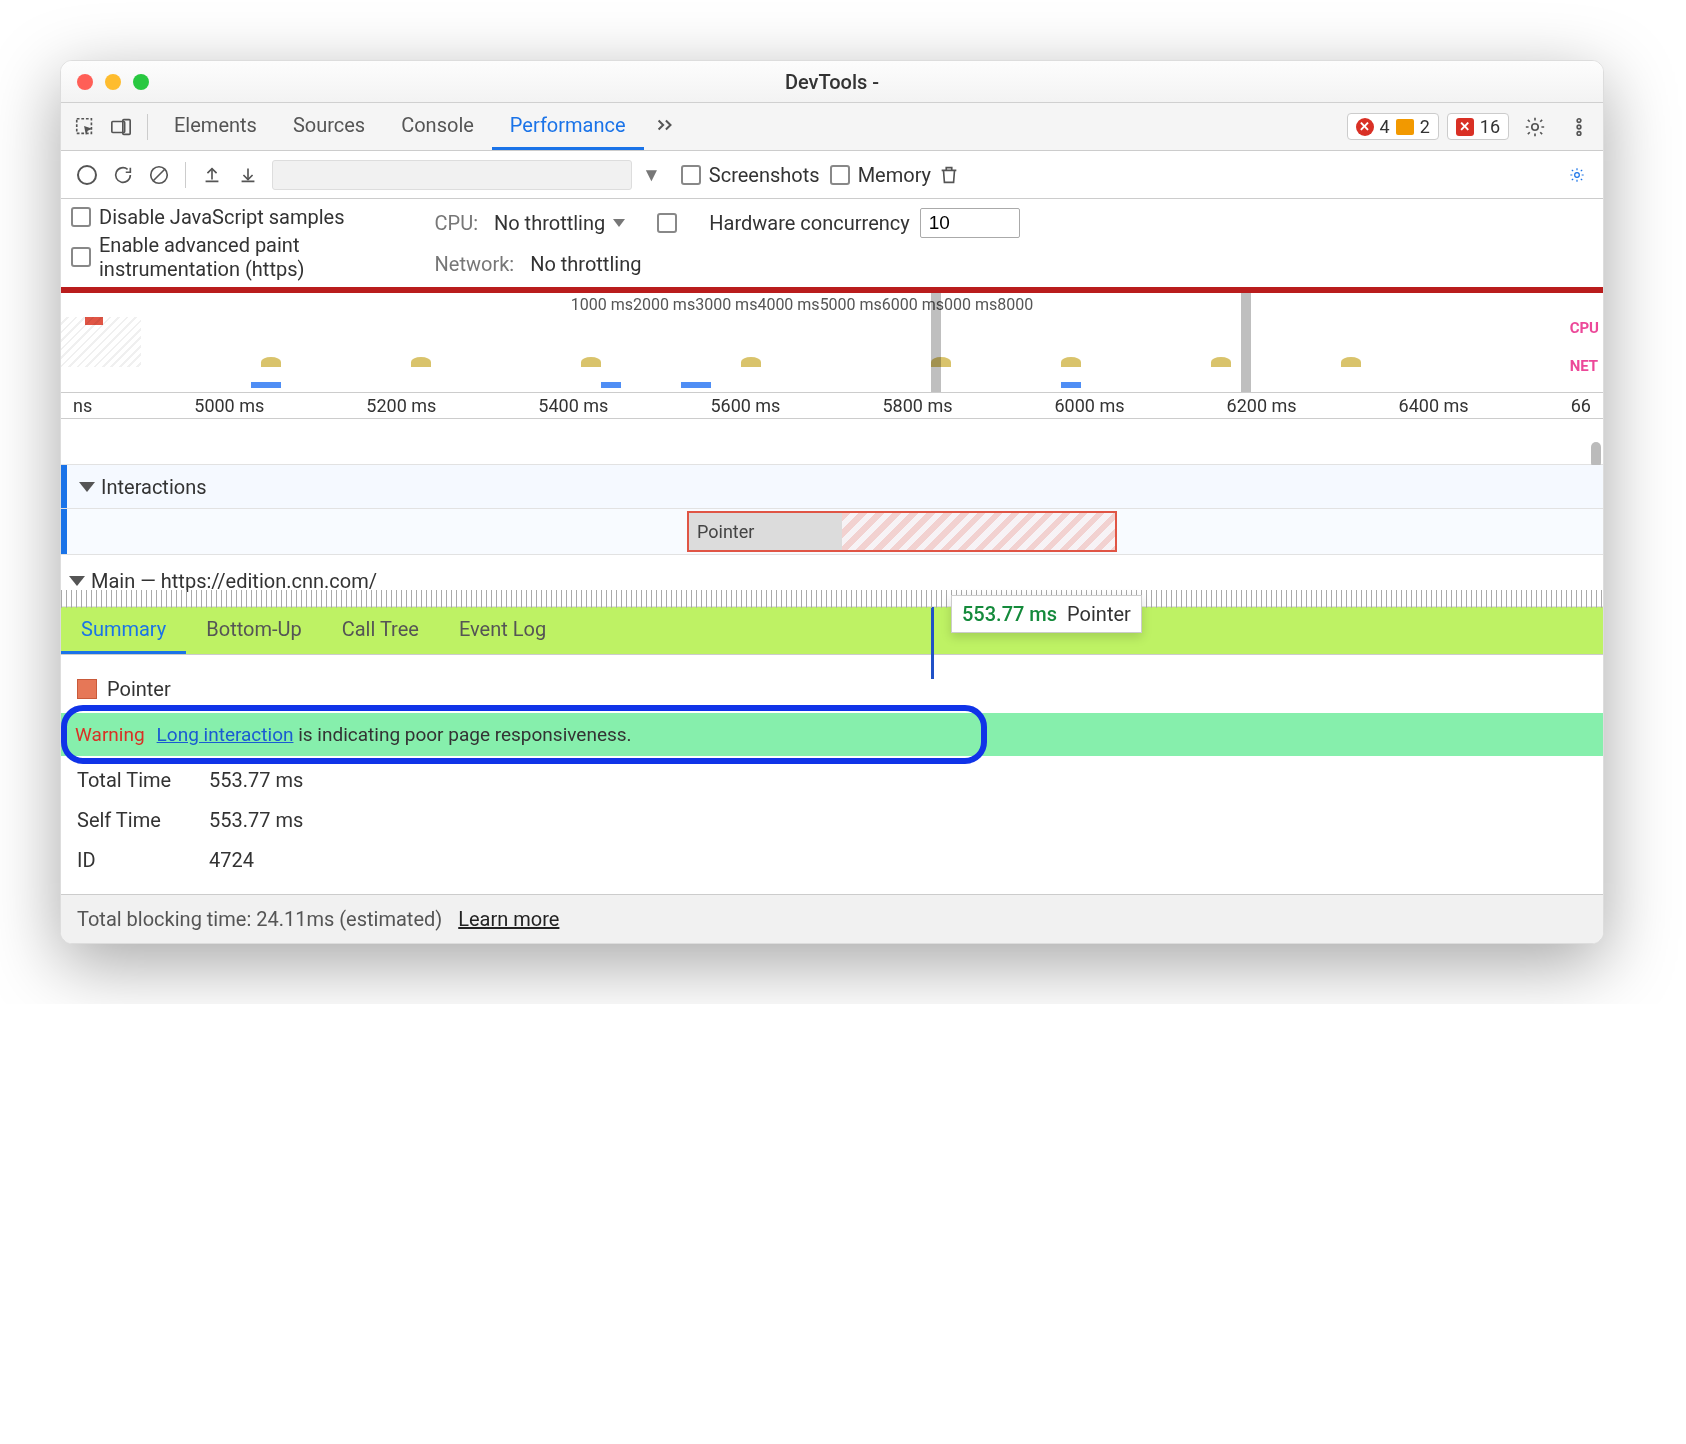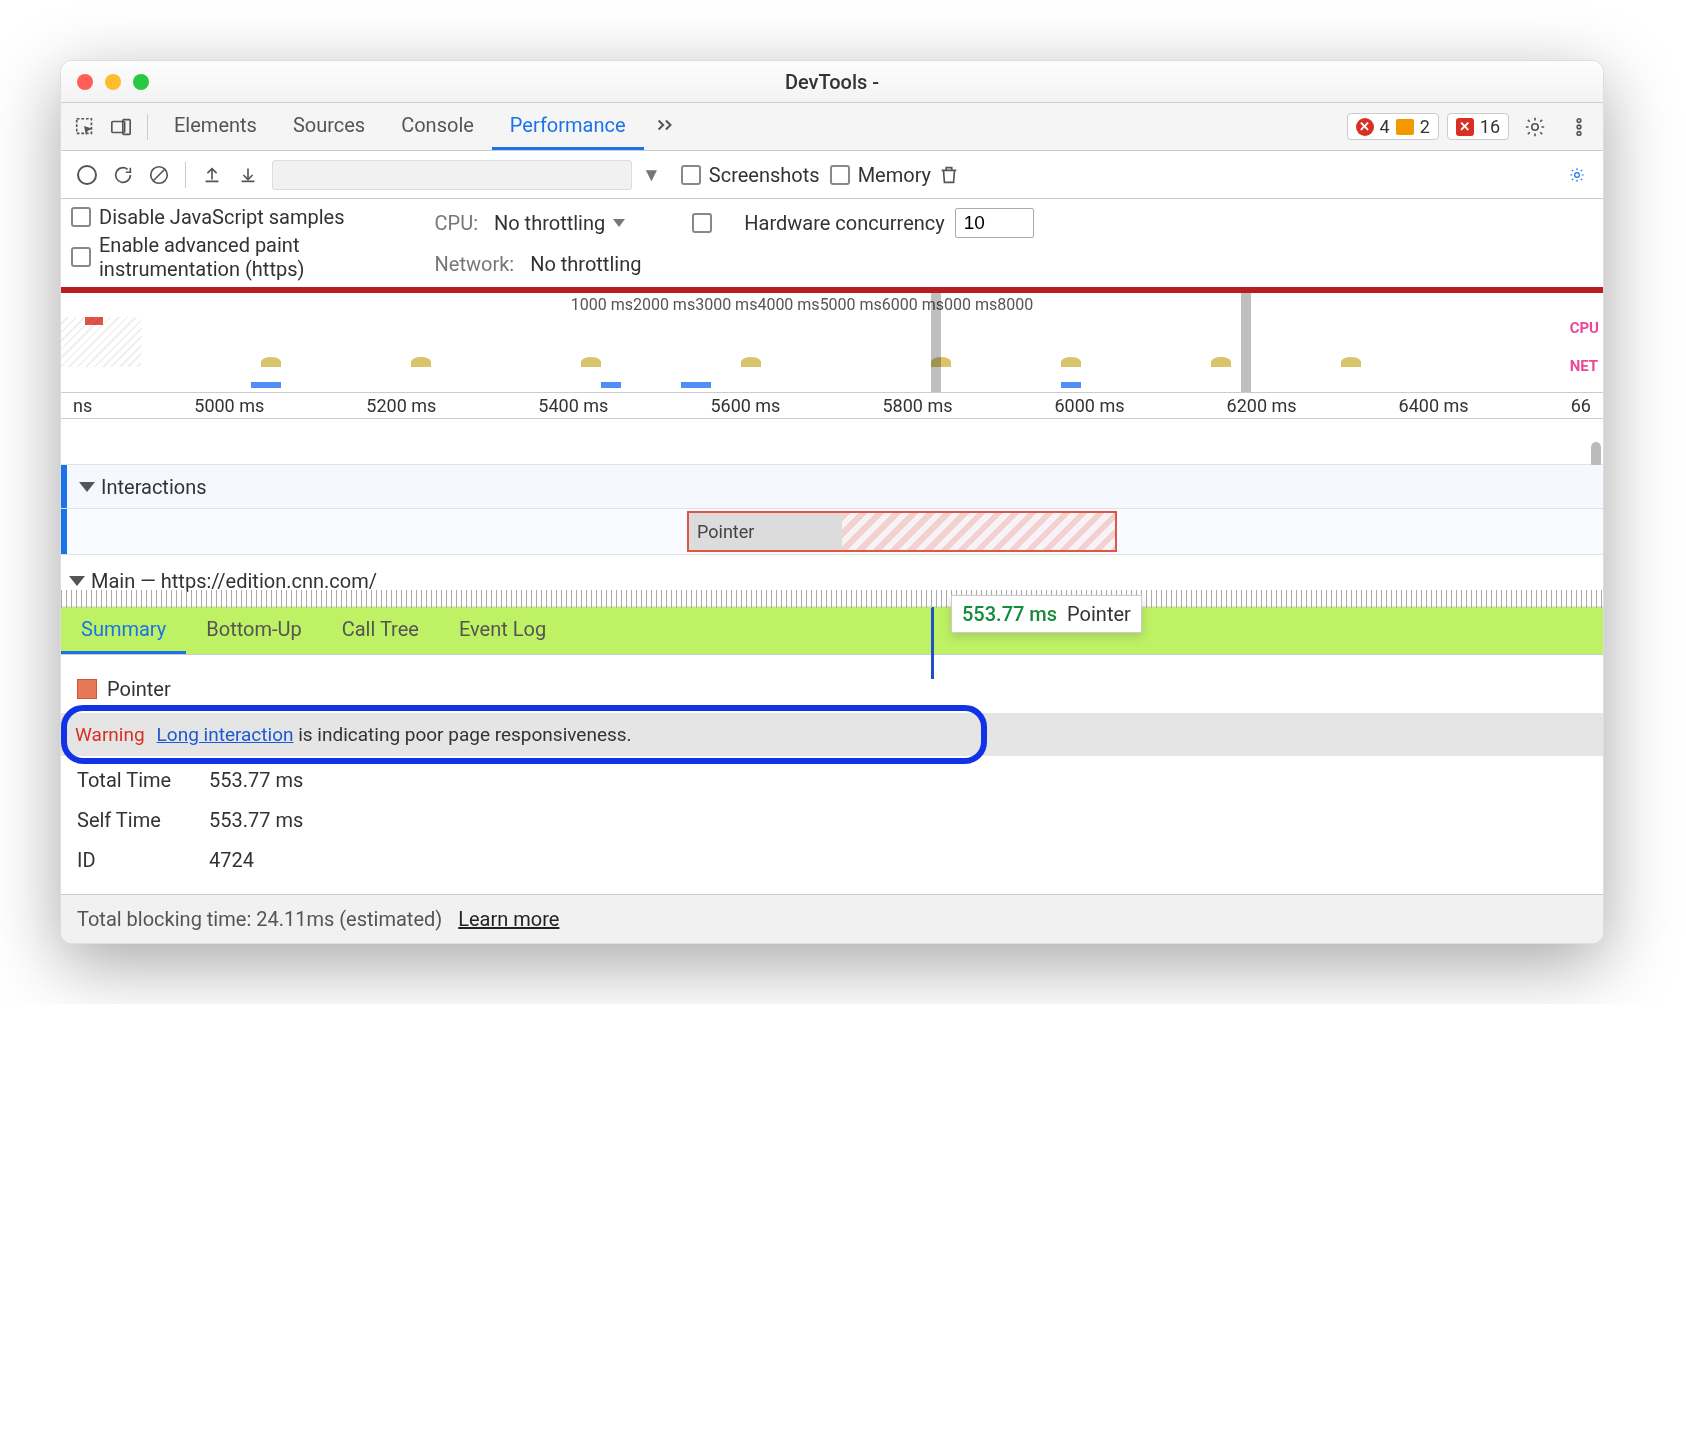--- a/index.html
+++ b/index.html
@@ -125,21 +125,21 @@
     color:#333;
     text-align:right;
   }
   .tri-down {
     width:0; height:0;
     border-left:6px solid transparent;
     border-right:6px solid transparent;
     border-top:8px solid #777;
   }
   .hw-input {
-    width:79px; height:30px;
+    width:100px; height:30px;
     border:1px solid #aaa; border-radius:2px;
     padding:0 8px; font-size:19px;
   }
 
   
   .overview {
     position:relative;
     height:100px;
     border-bottom:1px solid #ccc;
     background:#fff;
@@ -244,21 +244,21 @@
     border-bottom:3px solid transparent;
     cursor:pointer;
   }
   .btm-tab.active { color:#1a73e8; border-bottom-color:#1a73e8; }
 
   
   .summary { padding: 14px 16px; font-size:20px; color:#333; }
   .sum-row { display:flex; align-items:center; gap:10px; padding:8px 0; }
   .swatch { width:20px; height:20px; background:#e67757; border:1px solid #c95a3a; }
   .warning-row {
-    background:#e5e5e5;
+    background:#86efac;
     padding:10px 14px;
     display:flex; gap:12px; align-items:center;
     font-size:19px;
     margin: 4px -16px;
   }
   .warn-label { color:#d93025; }
   .link-blue { color:#1a5bd1; text-decoration:underline; }
   .kv { display:flex; gap:12px; padding:8px 0; }
   .k { width:120px; }
   .footer-row {
@@ -415,21 +415,21 @@
         </div>
       </div>
     </div>
     <div style="margin-left:80px; display:flex; flex-direction:column; gap:12px;">
       <div style="display:flex; gap:10px; align-items:center;">
         <span class="lbl-muted">CPU:</span>
         <div class="select-like">
           <span>No throttling</span>
           <div class="tri-down"></div>
         </div>
-        <div class="chk-row" style="margin-left:51px;gap:32px;">
+        <div class="chk-row" style="margin-left:16px;gap:32px;">
           <div class="chk"></div>
             <span>Hardware concurrency</span>
         </div>
         <input class="hw-input" value="10" style="">
       </div>
       <div style="display:flex; gap:10px; align-items:center;">
         <span class="lbl-muted">Network:</span>
         <div class="select-like">
           <span>No throttling</span>
         </div>

